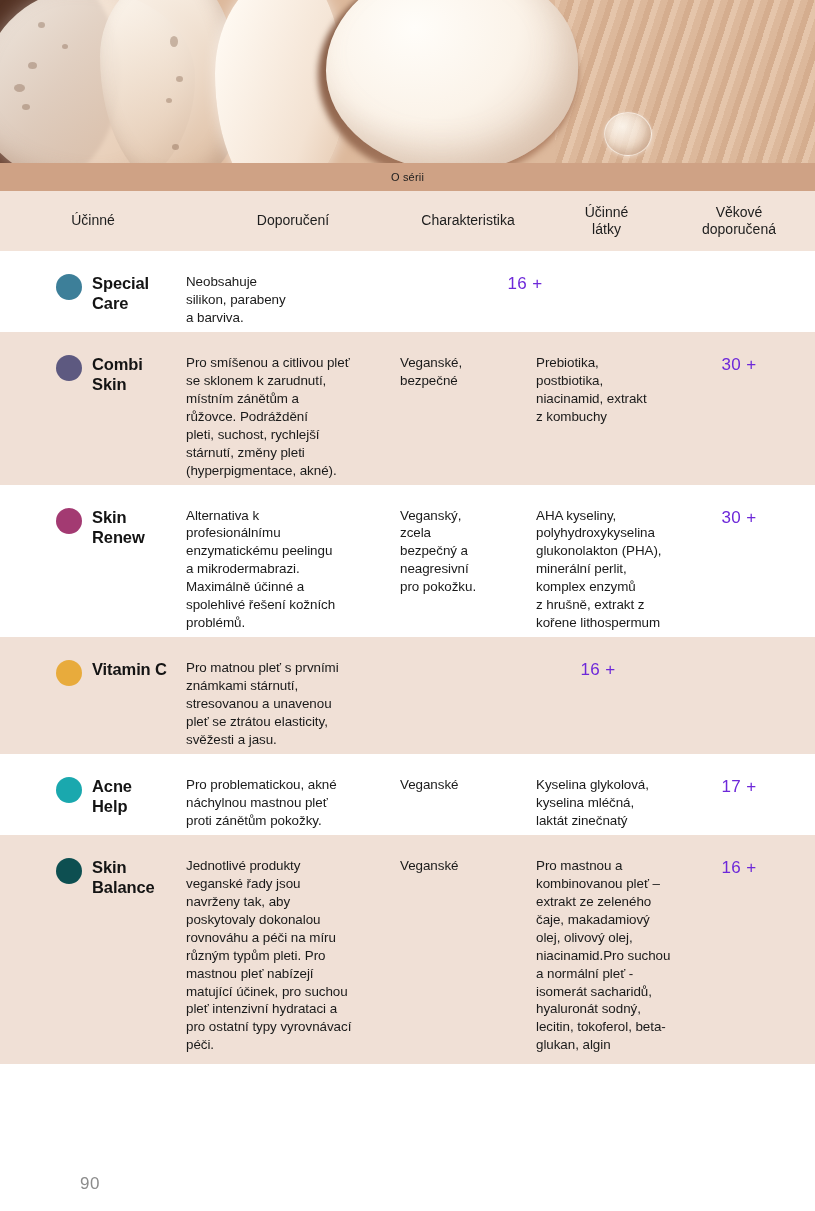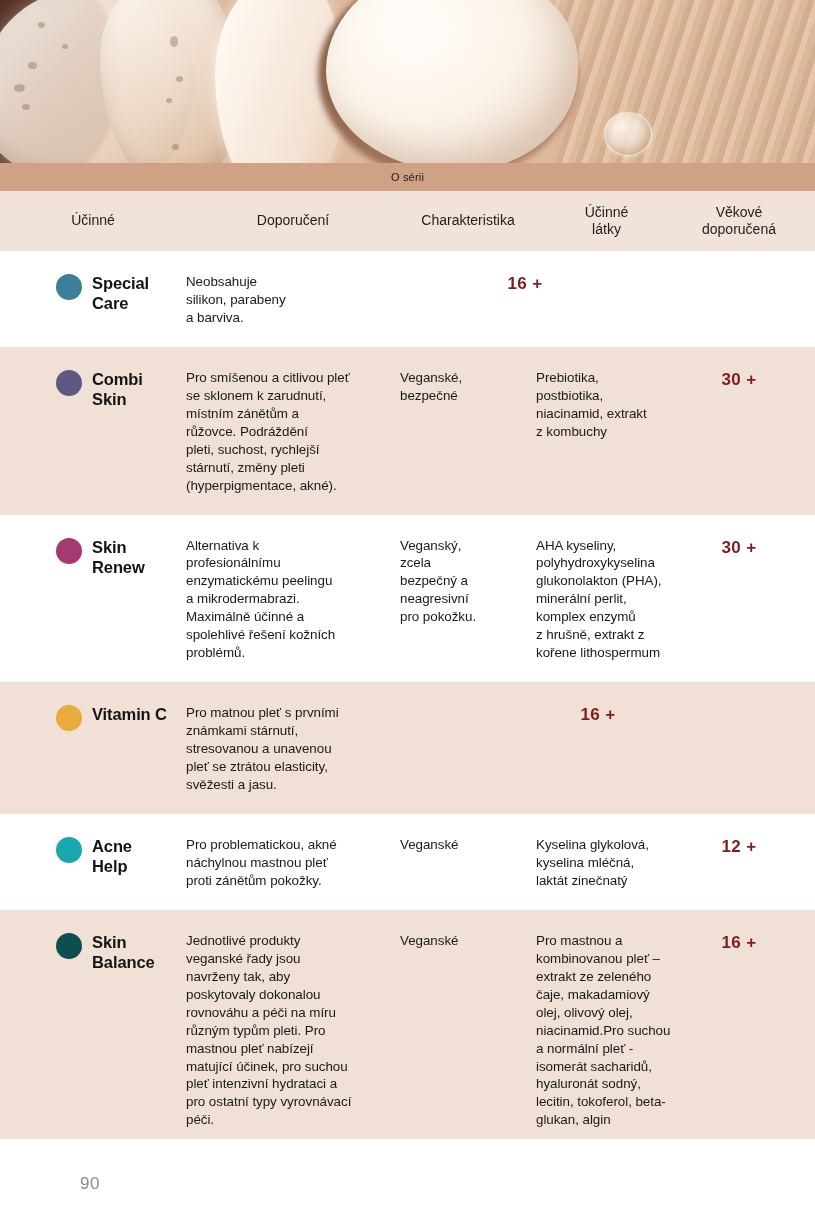--- a/index.html
+++ b/index.html
@@ -146,21 +146,21 @@
     text-align: center;
     font-size: 14px;
     color: #1d1d1d;
     line-height: 1.25;
     padding-left: 0;
   }
   .row.head .c-serie { width: 186px; }
 
   .row.body {
     padding-top: 22px;
-    padding-bottom: 20px;
+    padding-bottom: 5px;
   }
 
   
   .serie-cell {
     display: flex;
     align-items: flex-start;
     gap: 10px;
     position: relative;
     padding-left: 0;
   }
@@ -185,22 +185,22 @@
     color: #1a1a1a;
     white-space: pre-line;
     letter-spacing: -.05px;
   }
   .c-dopor .cell-text { padding-right: 6px; }
   .c-char  .cell-text { }
   .c-latky .cell-text { }
 
   .age {
     font-size: 17px;
-    font-weight: 700;
-    color: #7f1d1d;
+    font-weight: 400;
+    color: #6d28d9;
     text-align: center;
     letter-spacing: .3px;
     padding-top: 1px;
   }
   .c-vek { display: flex; justify-content: center; align-items: flex-start; }
 
   
   .footer {
     position: absolute;
     left: 0; bottom: 0;
@@ -386,21 +386,21 @@
       </div>
     <div class="col c-char">
         <div class="cell-text">Veganské</div>
       </div>
     <div class="col c-latky">
         <div class="cell-text">Kyselina glykolová,
 kyselina mléčná,
 laktát zinečnatý</div>
       </div>
     <div class="col c-vek">
-        <div class="age">12 +</div>
+        <div class="age">17 +</div>
       </div>
   </div>
 
   <div class="row body body-even" style="padding-bottom:10px">
     <div class="col c-serie">
       <div class="serie-cell">
         <span class="dot" style="background:#0d4f51"></span>
         <span class="serie-name">Skin
 Balance</span>
       </div>

